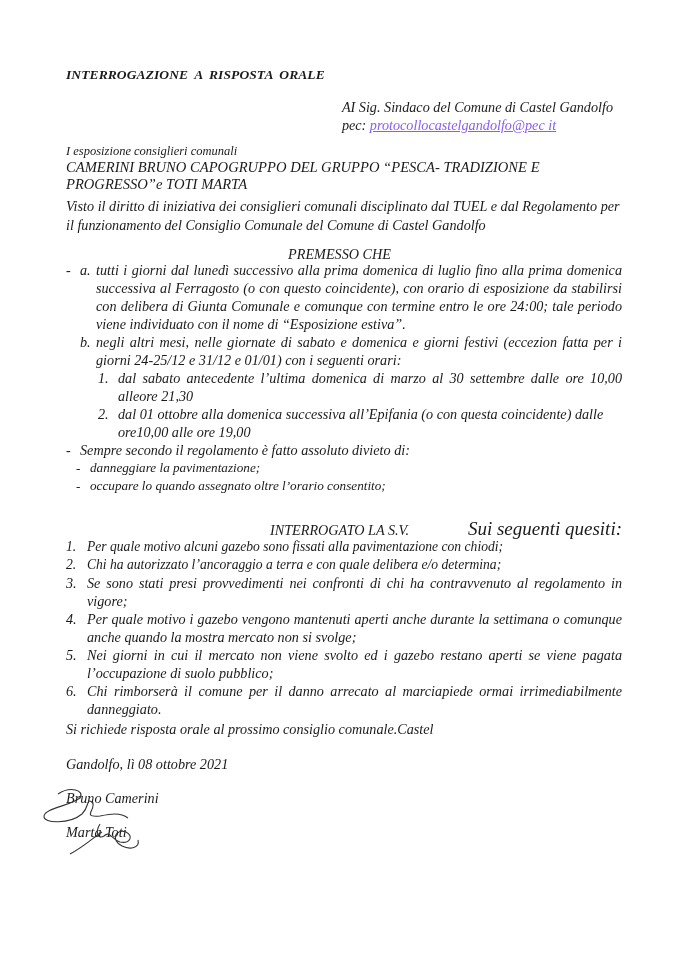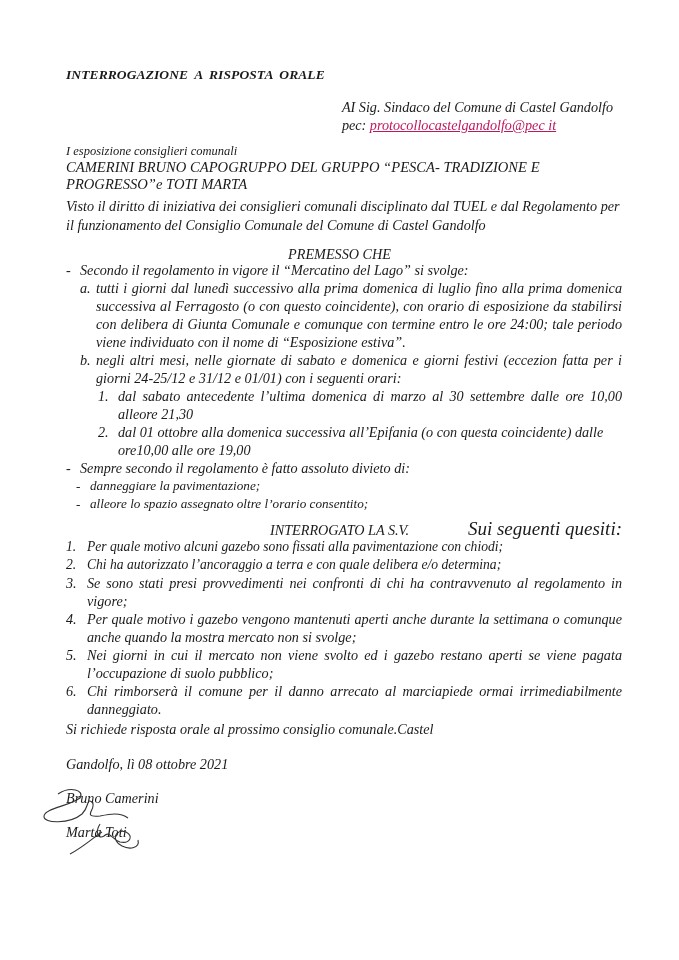--- a/index.html
+++ b/index.html
@@ -2,21 +2,21 @@
 <html><head>
 <meta charset="utf-8">
 <style>
   html, body { margin:0; padding:0; background:#ffffff; }
   body { width:679px; height:960px; position:relative; overflow:hidden;
          font-family:"Liberation Serif", serif; color:#1a1a1a; font-size:14.2px; line-height:18px; }
   .page { position:absolute; left:0; top:0; width:679px; height:960px;font-style:italic; }
   .abs { position:absolute; }
   .title { left:66px; top:66px; font-weight:bold; font-size:13.5px; letter-spacing:0.1px; word-spacing:3px; }
   .addr { right:66px; top:98px; text-align:left; font-size:14.2px; line-height:18px; }
-  .addr .pec-link { text-decoration:underline; color:#be185d;margin-top:30px; }
+  .addr .pec-link { text-decoration:underline; color:#8b5cf6;margin-top:30px; }
   .sub-intro { left:66px; top:142px; font-size:12.5px; }
   .names { left:66px; top:159px; width:560px; font-size:14.6px; line-height:17px; }
   .visto { left:66px; top:197px; width:560px; font-size:14.2px; line-height:19px; }
   .heading { left:0; width:679px; text-align:center; font-size:14.2px; }
   .h1 { top:245px; }
   .h2 { top:504px;margin-top:17px; }
   .block { left:66px; width:556px; }
   .row { position:relative; }
   .marker { position:absolute; left:0; top:0; }
   .justify { text-align:justify; }
@@ -46,21 +46,20 @@
   <div class="abs names">CAMERINI BRUNO CAPOGRUPPO DEL GRUPPO “PESCA- TRADIZIONE E PROGRESSO”e TOTI MARTA</div>
 
   <div class="abs visto">Visto il diritto di iniziativa dei consiglieri comunali disciplinato dal TUEL e dal Regolamento per il funzionamento del Consiglio Comunale del Comune di Castel Gandolfo</div>
 
   <div class="abs heading h1">PREMESSO CHE</div>
 
   <div class="abs block prem">
 
     <div class="row" style="padding-left:14px;">
       <span class="marker">-</span>
-      <span>Secondo il regolamento in vigore il “Mercatino del Lago” si svolge:</span>
     </div>
     <div class="row justify" style="padding-left:30px; margin-left:0;">
       <span class="marker" style="left:14px;">a.</span>
       <span>tutti i giorni dal lunedì successivo alla prima domenica di luglio fino alla prima domenica successiva al Ferragosto (o con questo coincidente), con orario di esposizione da stabilirsi con delibera di Giunta Comunale e comunque con termine entro le ore 24:00; tale periodo viene individuato con il nome di “Esposizione estiva”.</span>
     </div>
     <div class="row justify" style="padding-left:30px;">
       <span class="marker" style="left:14px;">b.</span>
       <span>negli altri mesi, nelle giornate di sabato e domenica e giorni festivi (eccezion fatta per i giorni 24-25/12 e 31/12 e 01/01) con i seguenti orari:</span>
     </div>
     <div class="row justify" style="padding-left:52px;">
@@ -75,21 +74,21 @@
     <div class="row" style="padding-left:14px;">
       <span class="marker">-</span>
       <span>Sempre secondo il regolamento è fatto assoluto divieto di:</span>
     </div>
     <div class="row" style="padding-left:24px; font-size:13.2px;">
       <span class="marker" style="left:10px;">-</span>
       <span>danneggiare la pavimentazione;</span>
     </div>
     <div class="row" style="padding-left:24px; font-size:13.2px;">
       <span class="marker" style="left:10px;">-</span>
-      <span>alleore lo spazio assegnato oltre l’orario consentito;</span>
+      <span>occupare lo quando assegnato oltre l’orario consentito;</span>
     </div>
   </div>
 
   <div class="abs heading h2">INTERROGATO  LA S.V.</div>
 
   <div class="abs block inter">
     <div class="row" style="font-size:19px;text-align:right;">Sui seguenti quesiti:</div>
     <div class="row justify" style="padding-left:21px; font-size:13.6px;">
       <span class="marker">1.</span>
       <span>Per quale motivo alcuni gazebo sono fissati alla pavimentazione con chiodi;</span>

